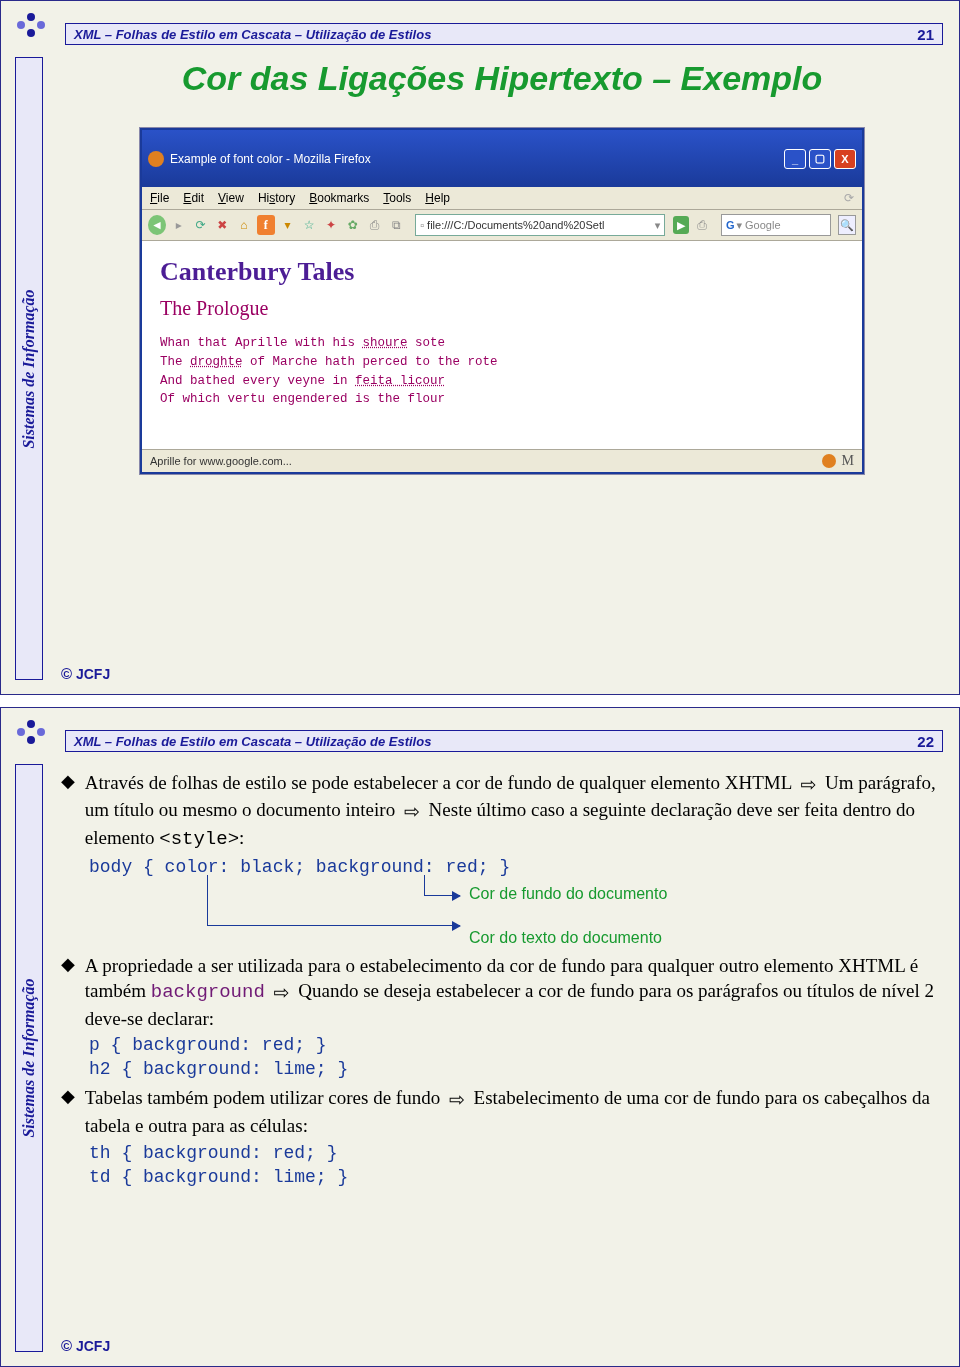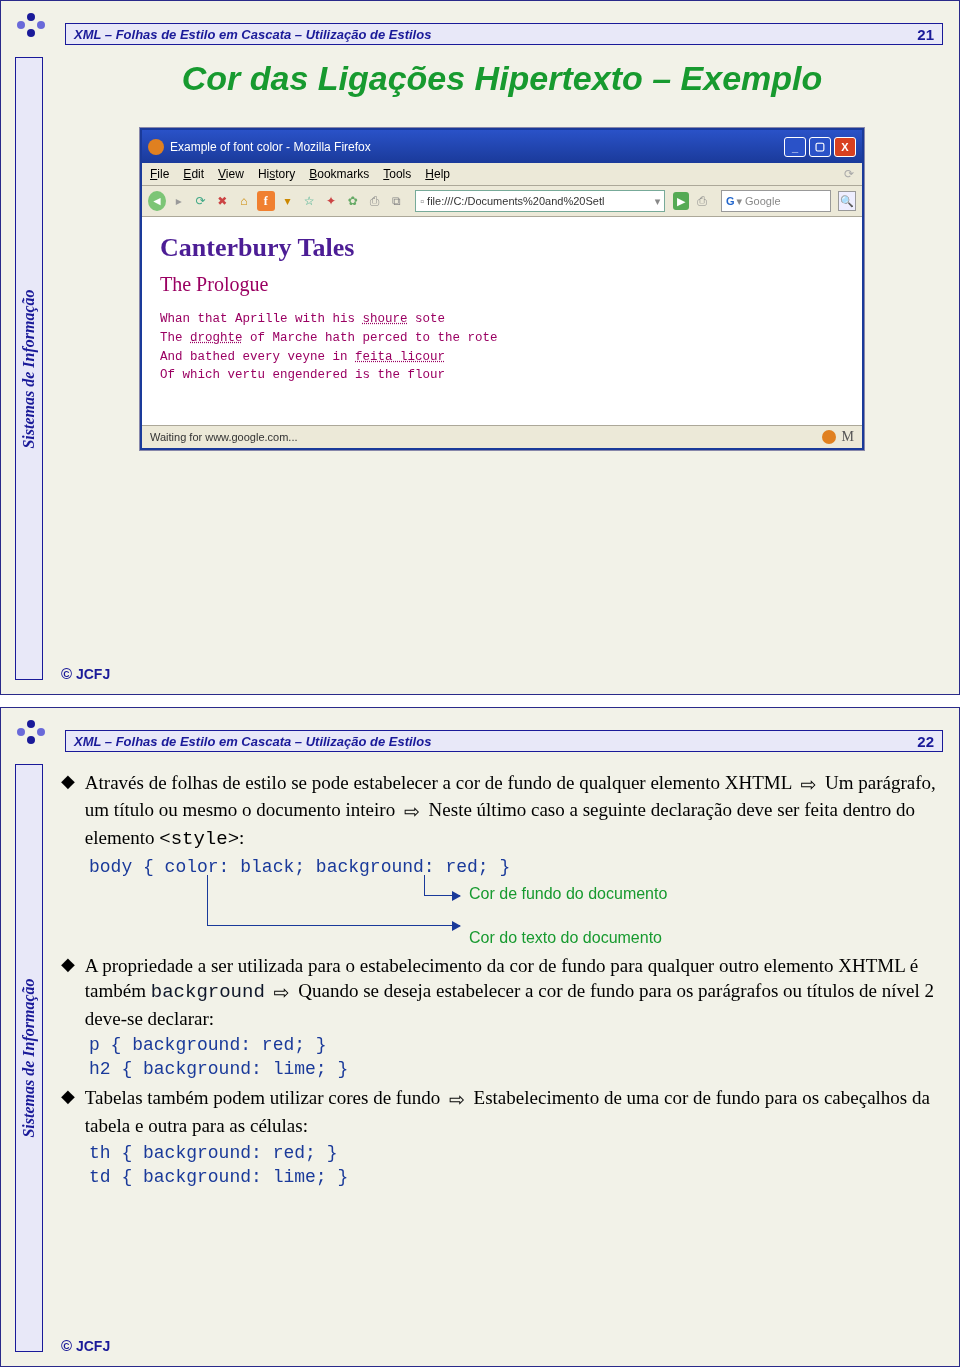--- a/index.html
+++ b/index.html
@@ -13,21 +13,21 @@
   .header-bar span.ttl{color:#1a1a99;font-style:italic;font-weight:bold;font-family:Verdana,Arial,sans-serif;font-size:13px}
   .header-bar span.pg{margin-left:auto;color:#1a1a99;font-weight:bold;font-family:Verdana,Arial,sans-serif;font-size:15px}
   .vtab{position:absolute;left:14px;top:56px;bottom:14px;width:26px;border:1px solid #1a1a99;background:#e8e8f8}
   .vtab .vt{position:absolute;left:50%;top:50%;transform:translate(-50%,-50%) rotate(-90deg);transform-origin:center;white-space:nowrap;color:#1a1a99;font-style:italic;font-weight:bold;font-family:'Times New Roman',serif;font-size:16px}
   .content{position:absolute;left:60px;right:16px;top:56px;bottom:40px}
   h1.slide-title{color:#179a2f;font-style:italic;font-weight:bold;font-family:Verdana,Arial,sans-serif;font-size:34px;text-align:center;margin:2px 0 18px 0}
   .footer{position:absolute;left:60px;bottom:12px;color:#1a1a99;font-weight:bold;font-family:Verdana,Arial,sans-serif;font-size:14px}
   .footer .copy{font-size:15px}
   
   .browser{width:720px;margin:30px auto 0 auto;border:2px solid #1a3a9a;background:#fff;box-shadow:0 0 0 1px #88a}
-  .bw-title{background:linear-gradient(#2a52c8,#1a3a9a);height:33px;display:flex;align-items:center;padding:0 6px}
+  .bw-title{background:linear-gradient(#2a52c8,#1a3a9a);height:33px;display:flex;align-items:center;padding:12px 6px}
   .bw-title .ff{width:16px;height:16px;background:#e08020;border-radius:50%;margin-right:6px;display:inline-block}
   .bw-title .tt{color:#fff;font-family:Tahoma,Arial,sans-serif;font-size:12px}
   .bw-title .wbtns{margin-left:auto;display:flex;gap:3px}
   .bw-title .wb{width:20px;height:18px;border:1px solid #fff;border-radius:3px;display:flex;align-items:center;justify-content:center;font-family:Arial;color:#fff;font-size:11px;font-weight:bold}
   .bw-title .wb.min{background:#2a52c8}
   .bw-title .wb.max{background:#2a52c8}
   .bw-title .wb.cls{background:#d84020}
   .bw-menu{background:#ece9d8;height:22px;display:flex;align-items:center;gap:14px;padding:0 8px;font-family:Tahoma,Arial,sans-serif;font-size:12px;color:#000;border-bottom:1px solid #aca899}
   .bw-menu span u{text-decoration:underline}
   .bw-menu .throbber{margin-left:auto;color:#aaa}
@@ -56,21 +56,21 @@
   
   .bullet{display:flex;margin:6px 0 4px 0}
   .bullet .bm{color:#000;font-size:18px;margin-right:10px;line-height:1.3}
   .bullet .bt{font-family:'Times New Roman',serif;font-size:19px;color:#000;line-height:1.35}
   .code{font-family:'Courier New',monospace;font-size:18px;color:#1a3a9a;margin:4px 0 4px 28px}
   .ann{font-family:Verdana,Arial,sans-serif;font-size:16px;color:#179a2f;position:absolute}
   .arrow-h{position:absolute;height:0;border-top:1.5px solid #1a3a9a}
   .arrow-h::after{content:'';position:absolute;right:-1px;top:-5px;border-left:9px solid #1a3a9a;border-top:5px solid transparent;border-bottom:5px solid transparent}
   .arrow-v{position:absolute;width:0;border-left:1.5px solid #1a3a9a}
   .styletag{font-family:'Courier New',monospace}
-  .inlinecode{font-family:'Courier New',monospace;color:#0f172a}
+  .inlinecode{font-family:'Courier New',monospace;color:#701a75}
   .rarrow{display:inline-block;vertical-align:middle;margin:0 4px}
 </style>
 </head>
 <body>
 
 <div class="page page1">
   <div class="logo">
     <span class="petal" style="left:16px;top:2px"></span>
     <span class="petal petalb" style="left:26px;top:10px"></span>
     <span class="petal" style="left:16px;top:18px"></span>
@@ -133,21 +133,21 @@
         <h2>Canterbury Tales</h2>
         <h3>The Prologue</h3>
         <div class="verse">
           <div><span>Whan that Aprille with his </span><span class="dotted">shoure</span><span> sote</span></div>
           <div><span>    The </span><span class="dotted">droghte</span><span> of Marche hath perced to the rote</span></div>
           <div><span>    And bathed every veyne in </span><span class="dotted">feita licour</span><span></span></div>
           <div><span>    Of which vertu engendered is the flour</span></div>
         </div>
       </div>
       <div class="bw-status">
-        <span>Waiting for www.google.com...</span>
+        <span>Aprille for www.google.com...</span>
         <span class="ric">
             <span class="ffico"></span>
             <span class="mico">M</span>
           </span>
       </div>
     </div>
   </div>
   <div class="footer"><span class="copy">©</span> <span>JCFJ</span></div>
 </div>
 

